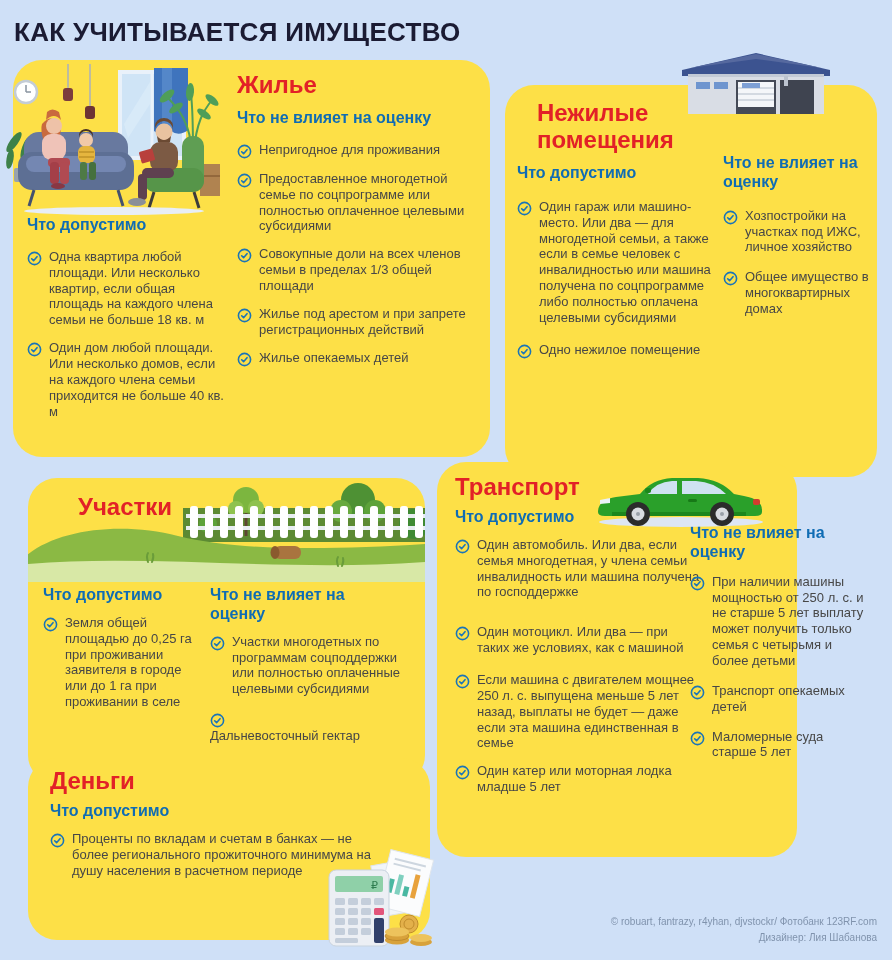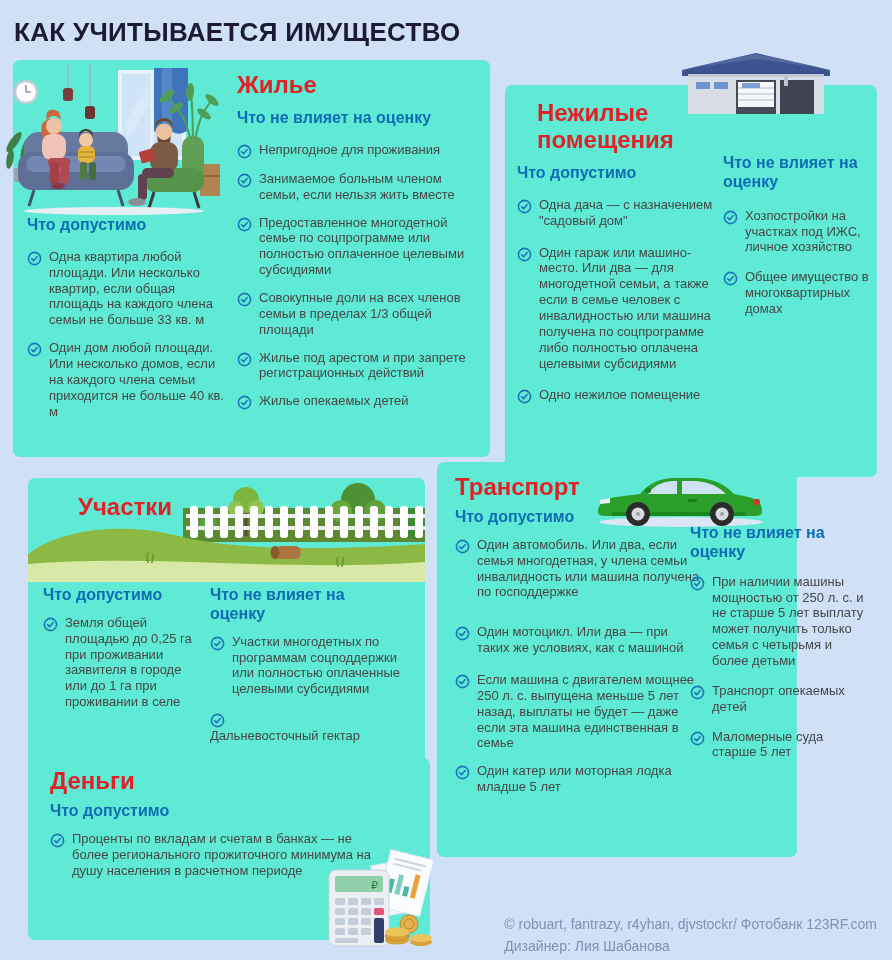--- a/index.html
+++ b/index.html
@@ -5,35 +5,35 @@
   html,body { margin:0; padding:0; }
   #page {
     position:relative; width:892px; height:960px;
     background:#cfe0f7; overflow:hidden;
     font-family:"Liberation Sans","DejaVu Sans",sans-serif;
   }
   #main-title {
     position:absolute; left:14px; top:17px;
     font-size:26px; font-weight:bold; color:#1b1b33; letter-spacing:.3px;
   }
-  .card { position:absolute; background:#5eead4; border-radius:7px; }
+  .card { position:absolute; background:#fde047; border-radius:29px; }
   .red-title {
     position:absolute; color:#e22127; font-size:24px; font-weight:bold; line-height:1.12;
   }
   .col { position:absolute; }
   .blue-head {
     color:#0f6cb4; font-size:16px; font-weight:bold; line-height:1.18; margin-bottom:14px;
   }
   .bullet { display:flex; align-items:flex-start; margin-bottom:12px; }
   .bullet svg { flex:0 0 15px; margin:2px 7px 0 0; }
   .bullet span { font-size:13px; line-height:1.22; color:#474747; }
   .illu { position:absolute; }
   #credits {
-    position:absolute; right:15px; top:914px; text-align:left;
-    font-size:14px; line-height:1.55; color:#8093ad;
+    position:absolute; right:15px; top:914px; text-align:right;
+    font-size:10px; line-height:1.55; color:#8093ad;
   }
 </style>
 </head>
 <body>
 
 <div id="page">
 
   <div id="main-title">КАК УЧИТЫВАЕТСЯ ИМУЩЕСТВО</div>
 
   <div class="card" style="left:13px;top:60px;width:477px;height:397px;">
@@ -47,27 +47,20 @@
             <circle cx="8" cy="8" r="6.5" fill="none" stroke="#1a74b8" stroke-width="1.7"></circle>
             <path d="M5 8.3l2 2 3.7-4.2" fill="none" stroke="#1a74b8" stroke-width="1.7" stroke-linecap="round" stroke-linejoin="round"></path>
           </svg>
         <span>Непригодное для проживания</span>
       </div>
       <div class="bullet">
         <svg viewBox="0 0 16 16">
             <circle cx="8" cy="8" r="6.5" fill="none" stroke="#1a74b8" stroke-width="1.7"></circle>
             <path d="M5 8.3l2 2 3.7-4.2" fill="none" stroke="#1a74b8" stroke-width="1.7" stroke-linecap="round" stroke-linejoin="round"></path>
           </svg>
-        <span>Занимаемое больным членом семьи, если нельзя жить вместе</span>
-      </div>
-      <div class="bullet">
-        <svg viewBox="0 0 16 16">
-            <circle cx="8" cy="8" r="6.5" fill="none" stroke="#1a74b8" stroke-width="1.7"></circle>
-            <path d="M5 8.3l2 2 3.7-4.2" fill="none" stroke="#1a74b8" stroke-width="1.7" stroke-linecap="round" stroke-linejoin="round"></path>
-          </svg>
         <span>Предоставленное многодетной семье по соцпрограмме или полностью оплаченное целевыми субсидиями</span>
       </div>
       <div class="bullet">
         <svg viewBox="0 0 16 16">
             <circle cx="8" cy="8" r="6.5" fill="none" stroke="#1a74b8" stroke-width="1.7"></circle>
             <path d="M5 8.3l2 2 3.7-4.2" fill="none" stroke="#1a74b8" stroke-width="1.7" stroke-linecap="round" stroke-linejoin="round"></path>
           </svg>
         <span>Совокупные доли на всех членов семьи в пределах 1/3 общей площади</span>
       </div>
       <div class="bullet">
@@ -86,21 +79,21 @@
       </div>
     </div>
 
     <div class="col" style="left:14px;top:156px;width:206px;">
       <div class="blue-head">Что допустимо</div>
       <div class="bullet">
         <svg viewBox="0 0 16 16">
             <circle cx="8" cy="8" r="6.5" fill="none" stroke="#1a74b8" stroke-width="1.7"></circle>
             <path d="M5 8.3l2 2 3.7-4.2" fill="none" stroke="#1a74b8" stroke-width="1.7" stroke-linecap="round" stroke-linejoin="round"></path>
           </svg>
-        <span>Одна квартира любой площади. Или несколько квартир, если общая площадь на каждого члена семьи не больше 33 кв. м</span>
+        <span>Одна квартира любой площади. Или несколько квартир, если общая площадь на каждого члена семьи не больше 18 кв. м</span>
       </div>
       <div class="bullet">
         <svg viewBox="0 0 16 16">
             <circle cx="8" cy="8" r="6.5" fill="none" stroke="#1a74b8" stroke-width="1.7"></circle>
             <path d="M5 8.3l2 2 3.7-4.2" fill="none" stroke="#1a74b8" stroke-width="1.7" stroke-linecap="round" stroke-linejoin="round"></path>
           </svg>
         <span>Один дом любой площади. Или несколько домов, если на каждого члена семьи приходится не больше 40 кв. м</span>
       </div>
     </div>
   </div>
@@ -188,27 +181,20 @@
 
     <ellipse cx="110" cy="147" rx="90" ry="4" fill="#e8eef6"></ellipse>
   </svg>
 
   <div class="card" style="left:505px;top:85px;width:372px;height:392px;">
 
     <div class="red-title" style="left:32px;top:15px;width:220px;">Нежилые помещения</div>
 
     <div class="col" style="left:12px;top:79px;width:196px;">
       <div class="blue-head">Что допустимо</div>
-      <div class="bullet">
-        <svg viewBox="0 0 16 16">
-            <circle cx="8" cy="8" r="6.5" fill="none" stroke="#1a74b8" stroke-width="1.7"></circle>
-            <path d="M5 8.3l2 2 3.7-4.2" fill="none" stroke="#1a74b8" stroke-width="1.7" stroke-linecap="round" stroke-linejoin="round"></path>
-          </svg>
-        <span>Одна дача — с назначением "садовый дом"</span>
-      </div>
       <div class="bullet" style="margin-top:16px;">
         <svg viewBox="0 0 16 16">
             <circle cx="8" cy="8" r="6.5" fill="none" stroke="#1a74b8" stroke-width="1.7"></circle>
             <path d="M5 8.3l2 2 3.7-4.2" fill="none" stroke="#1a74b8" stroke-width="1.7" stroke-linecap="round" stroke-linejoin="round"></path>
           </svg>
         <span>Один гараж или машино-место. Или два — для многодетной семьи, а также если в семье человек с инвалидностью или машина получена по соцпрограмме либо полностью оплачена целевыми субсидиями</span>
       </div>
       <div class="bullet" style="margin-top:16px;">
         <svg viewBox="0 0 16 16">
             <circle cx="8" cy="8" r="6.5" fill="none" stroke="#1a74b8" stroke-width="1.7"></circle>

